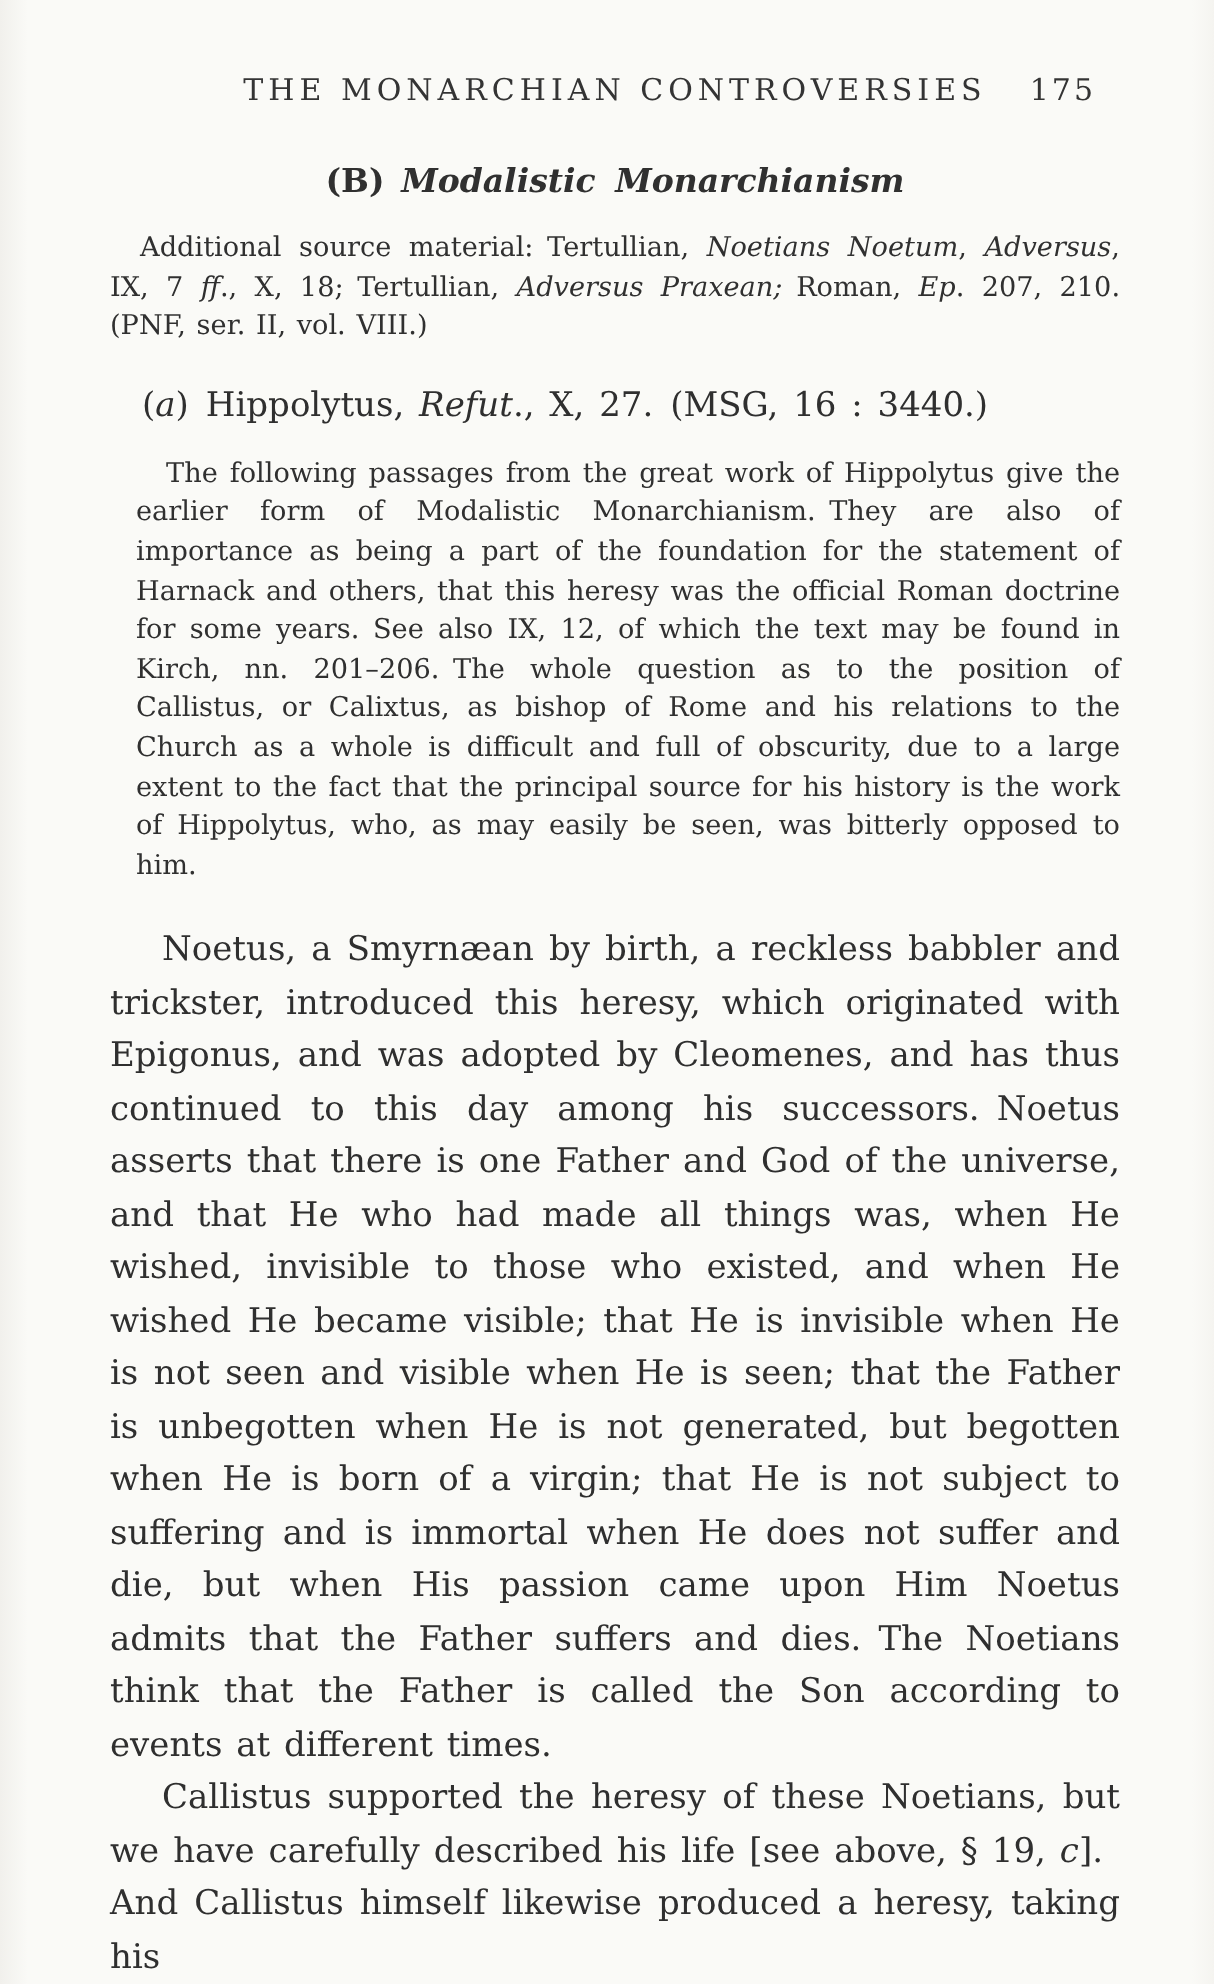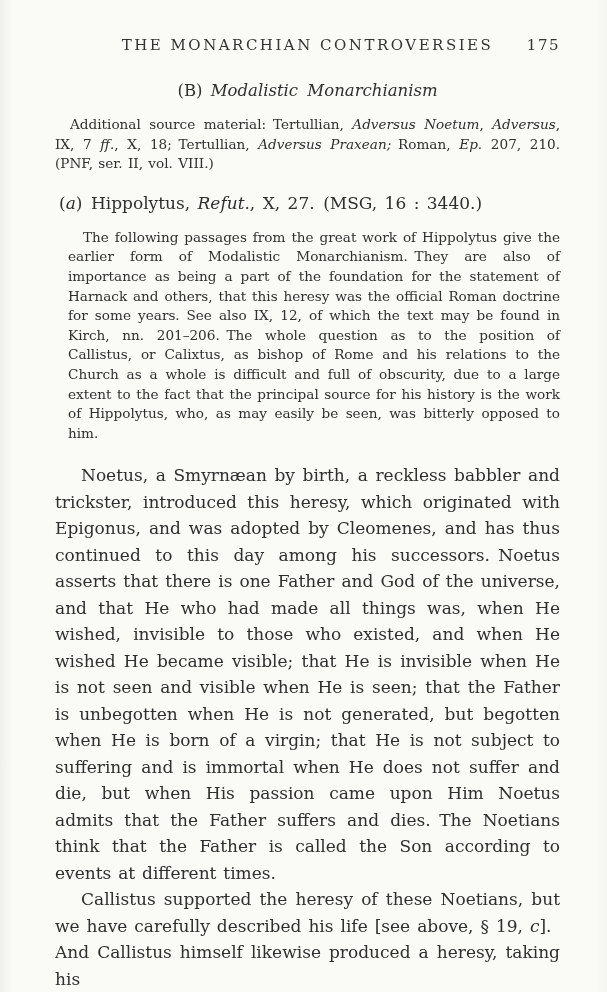--- a/index.html
+++ b/index.html
@@ -20,78 +20,78 @@
     position: relative;
     text-align: center;
     font-size: 15px;
     letter-spacing: 2.5px;
     color: #343434;
     margin-bottom: 27px;
     white-space: nowrap;
   }
   .page-number {
     position: absolute;
-    right: 0;
+    right: 12px;
     top: 0;
     letter-spacing: 1.5px;
     font-size: 15px;
     text-align: right;
   }
 
   .body-text {
     font-size: 17px;
     line-height: 26.5px;
     text-align: justify;
     word-spacing: 1.5px;
     color: #2f2f2f;
   }
   .indent { text-indent: 26px; }
   .justify-last { text-align-last: justify; }
 
   .section-heading {
-    font-weight: normal;
+    font-weight: bold;
     font-size: 16.5px;
     text-align: center;
     margin: 15px 0 15px;
     word-spacing: 4px;
     color: #303030;
   }
 
   .small-print {
     font-size: 13.6px;
     line-height: 19.6px;
     text-align: justify;
     word-spacing: 1px;
     color: #303030;
   }
   .small-print.indent { text-indent: 15px; }
 
   .subhead {
     font-size: 17px;
-    margin: 19px 4px 15px;
+    margin: 19px 16px 15px;
     word-spacing: 2px;
   }
   .note-block { margin-bottom: 19px; margin-left: 13px; }
 
   .it { font-style: italic; }
 </style>
 </head>
 <body>
 
 <div class="page">
 
   <header class="running-head">
     <span>THE MONARCHIAN CONTROVERSIES</span>
     <span class="page-number">175</span>
   </header>
 
 
   <h2 class="section-heading"><span>(B) </span><span class="it">Modalistic Monarchianism</span></h2>
 
-  <p class="small-print indent"><span>Additional source material: Tertullian, </span><span class="it">Adversus Noetum</span><span>, </span><span class="it">Adversus</span><span>, IX, 7 </span><span class="it">ff</span><span>., X, 18; Tertullian, </span><span class="it">Adversus Praxean;</span><span> Roman, </span><span class="it">Ep</span><span>. 207, 210. (PNF, ser. II, vol. VIII.)</span></p>
+  <p class="small-print indent"><span>Additional source material: Tertullian, </span><span class="it">Noetians Noetum</span><span>, </span><span class="it">Adversus</span><span>, IX, 7 </span><span class="it">ff</span><span>., X, 18; Tertullian, </span><span class="it">Adversus Praxean;</span><span> Roman, </span><span class="it">Ep</span><span>. 207, 210. (PNF, ser. II, vol. VIII.)</span></p>
 
   <p class="subhead"><span>(</span><span class="it">a</span><span>) Hippolytus, </span><span class="it">Refut</span><span>., X, 27. (MSG, 16 : 3440.)</span></p>
 
   <p class="small-print indent note-block">The following passages from the great work of Hippolytus give the earlier form of Modalistic Monarchianism. They are also of importance as being a part of the foundation for the statement of Harnack and others, that this heresy was the official Roman doctrine for some years. See also IX, 12, of which the text may be found in Kirch, nn. 201–206. The whole question as to the position of Callistus, or Calixtus, as bishop of Rome and his relations to the Church as a whole is difficult and full of obscurity, due to a large extent to the fact that the principal source for his history is the work of Hippolytus, who, as may easily be seen, was bitterly opposed to him.</p>
 
   <p class="body-text indent">Noetus, a Smyrnæan by birth, a reckless babbler and trickster, introduced this heresy, which originated with Epigonus, and was adopted by Cleomenes, and has thus continued to this day among his successors. Noetus asserts that there is one Father and God of the universe, and that He who had made all things was, when He wished, invisible to those who existed, and when He wished He became visible; that He is invisible when He is not seen and visible when He is seen; that the Father is unbegotten when He is not generated, but begotten when He is born of a virgin; that He is not subject to suffering and is immortal when He does not suffer and die, but when His passion came upon Him Noetus admits that the Father suffers and dies. The Noetians think that the Father is called the Son according to events at different times.</p>
 
   <p class="body-text indent justify-last"><span>Callistus supported the heresy of these Noetians, but we have carefully described his life [see above, § 19, </span><span class="it">c</span><span>]. And Callistus himself likewise produced a heresy, taking his</span></p>
 
 </div>

